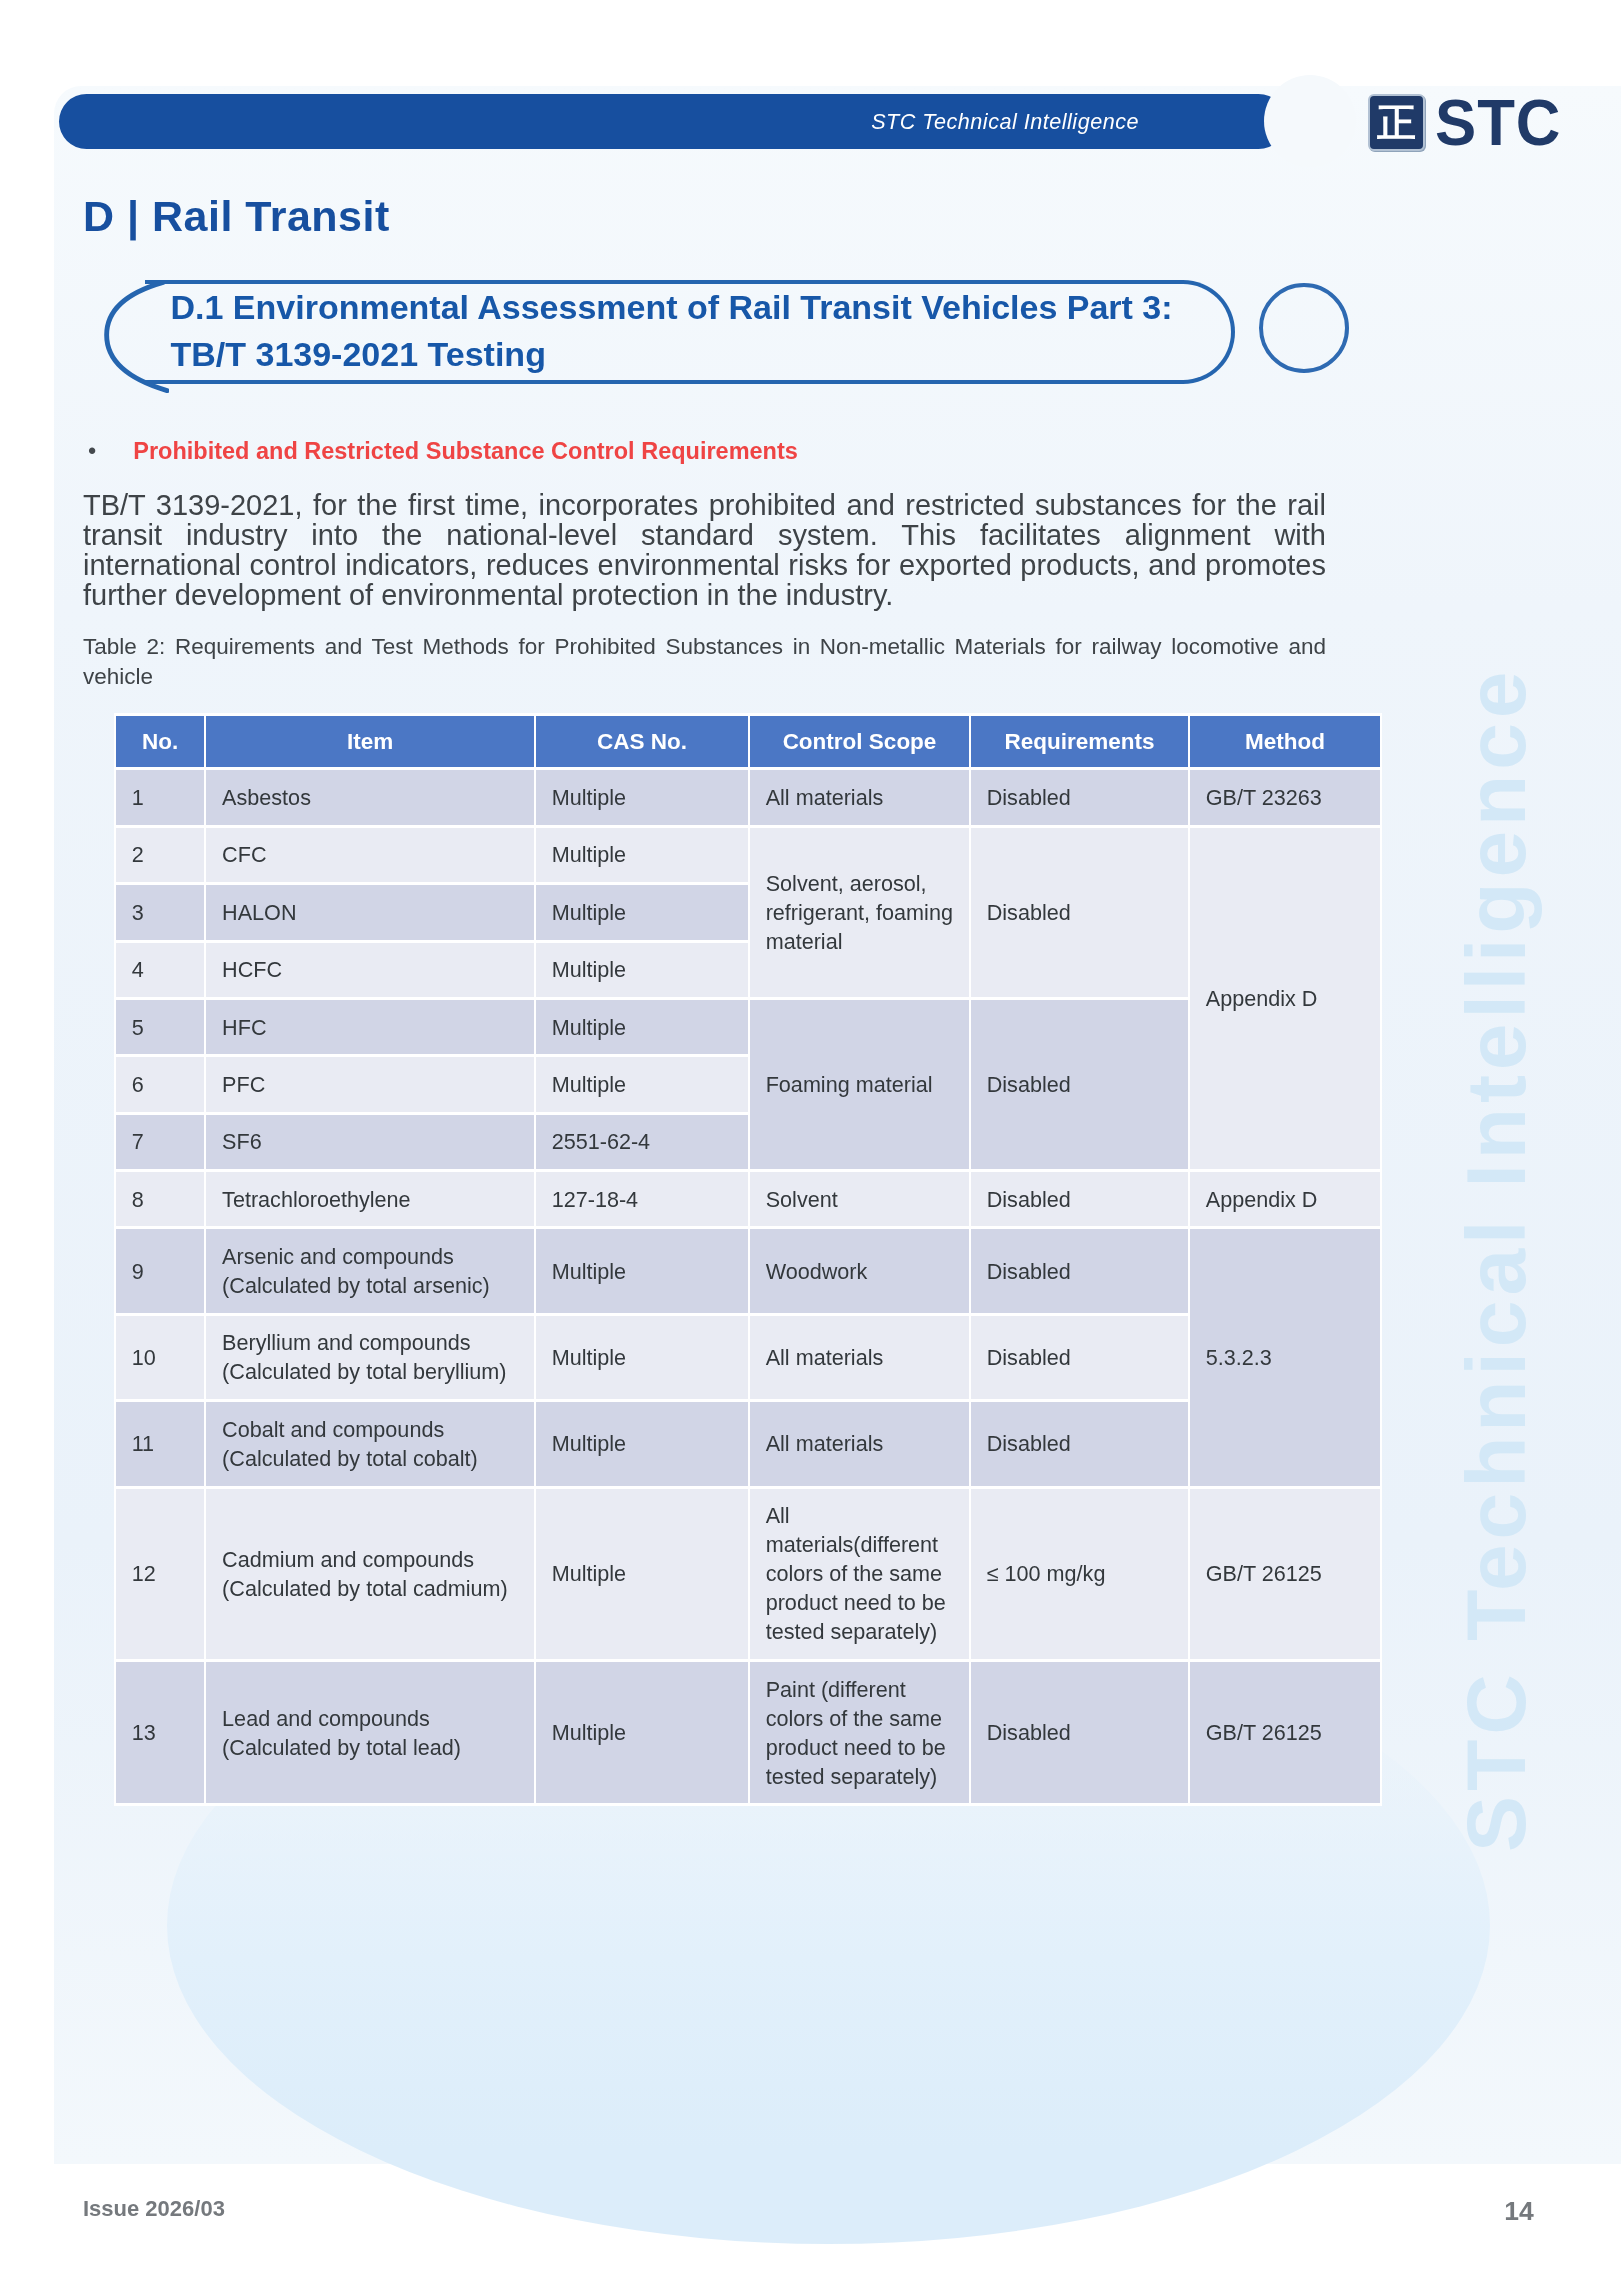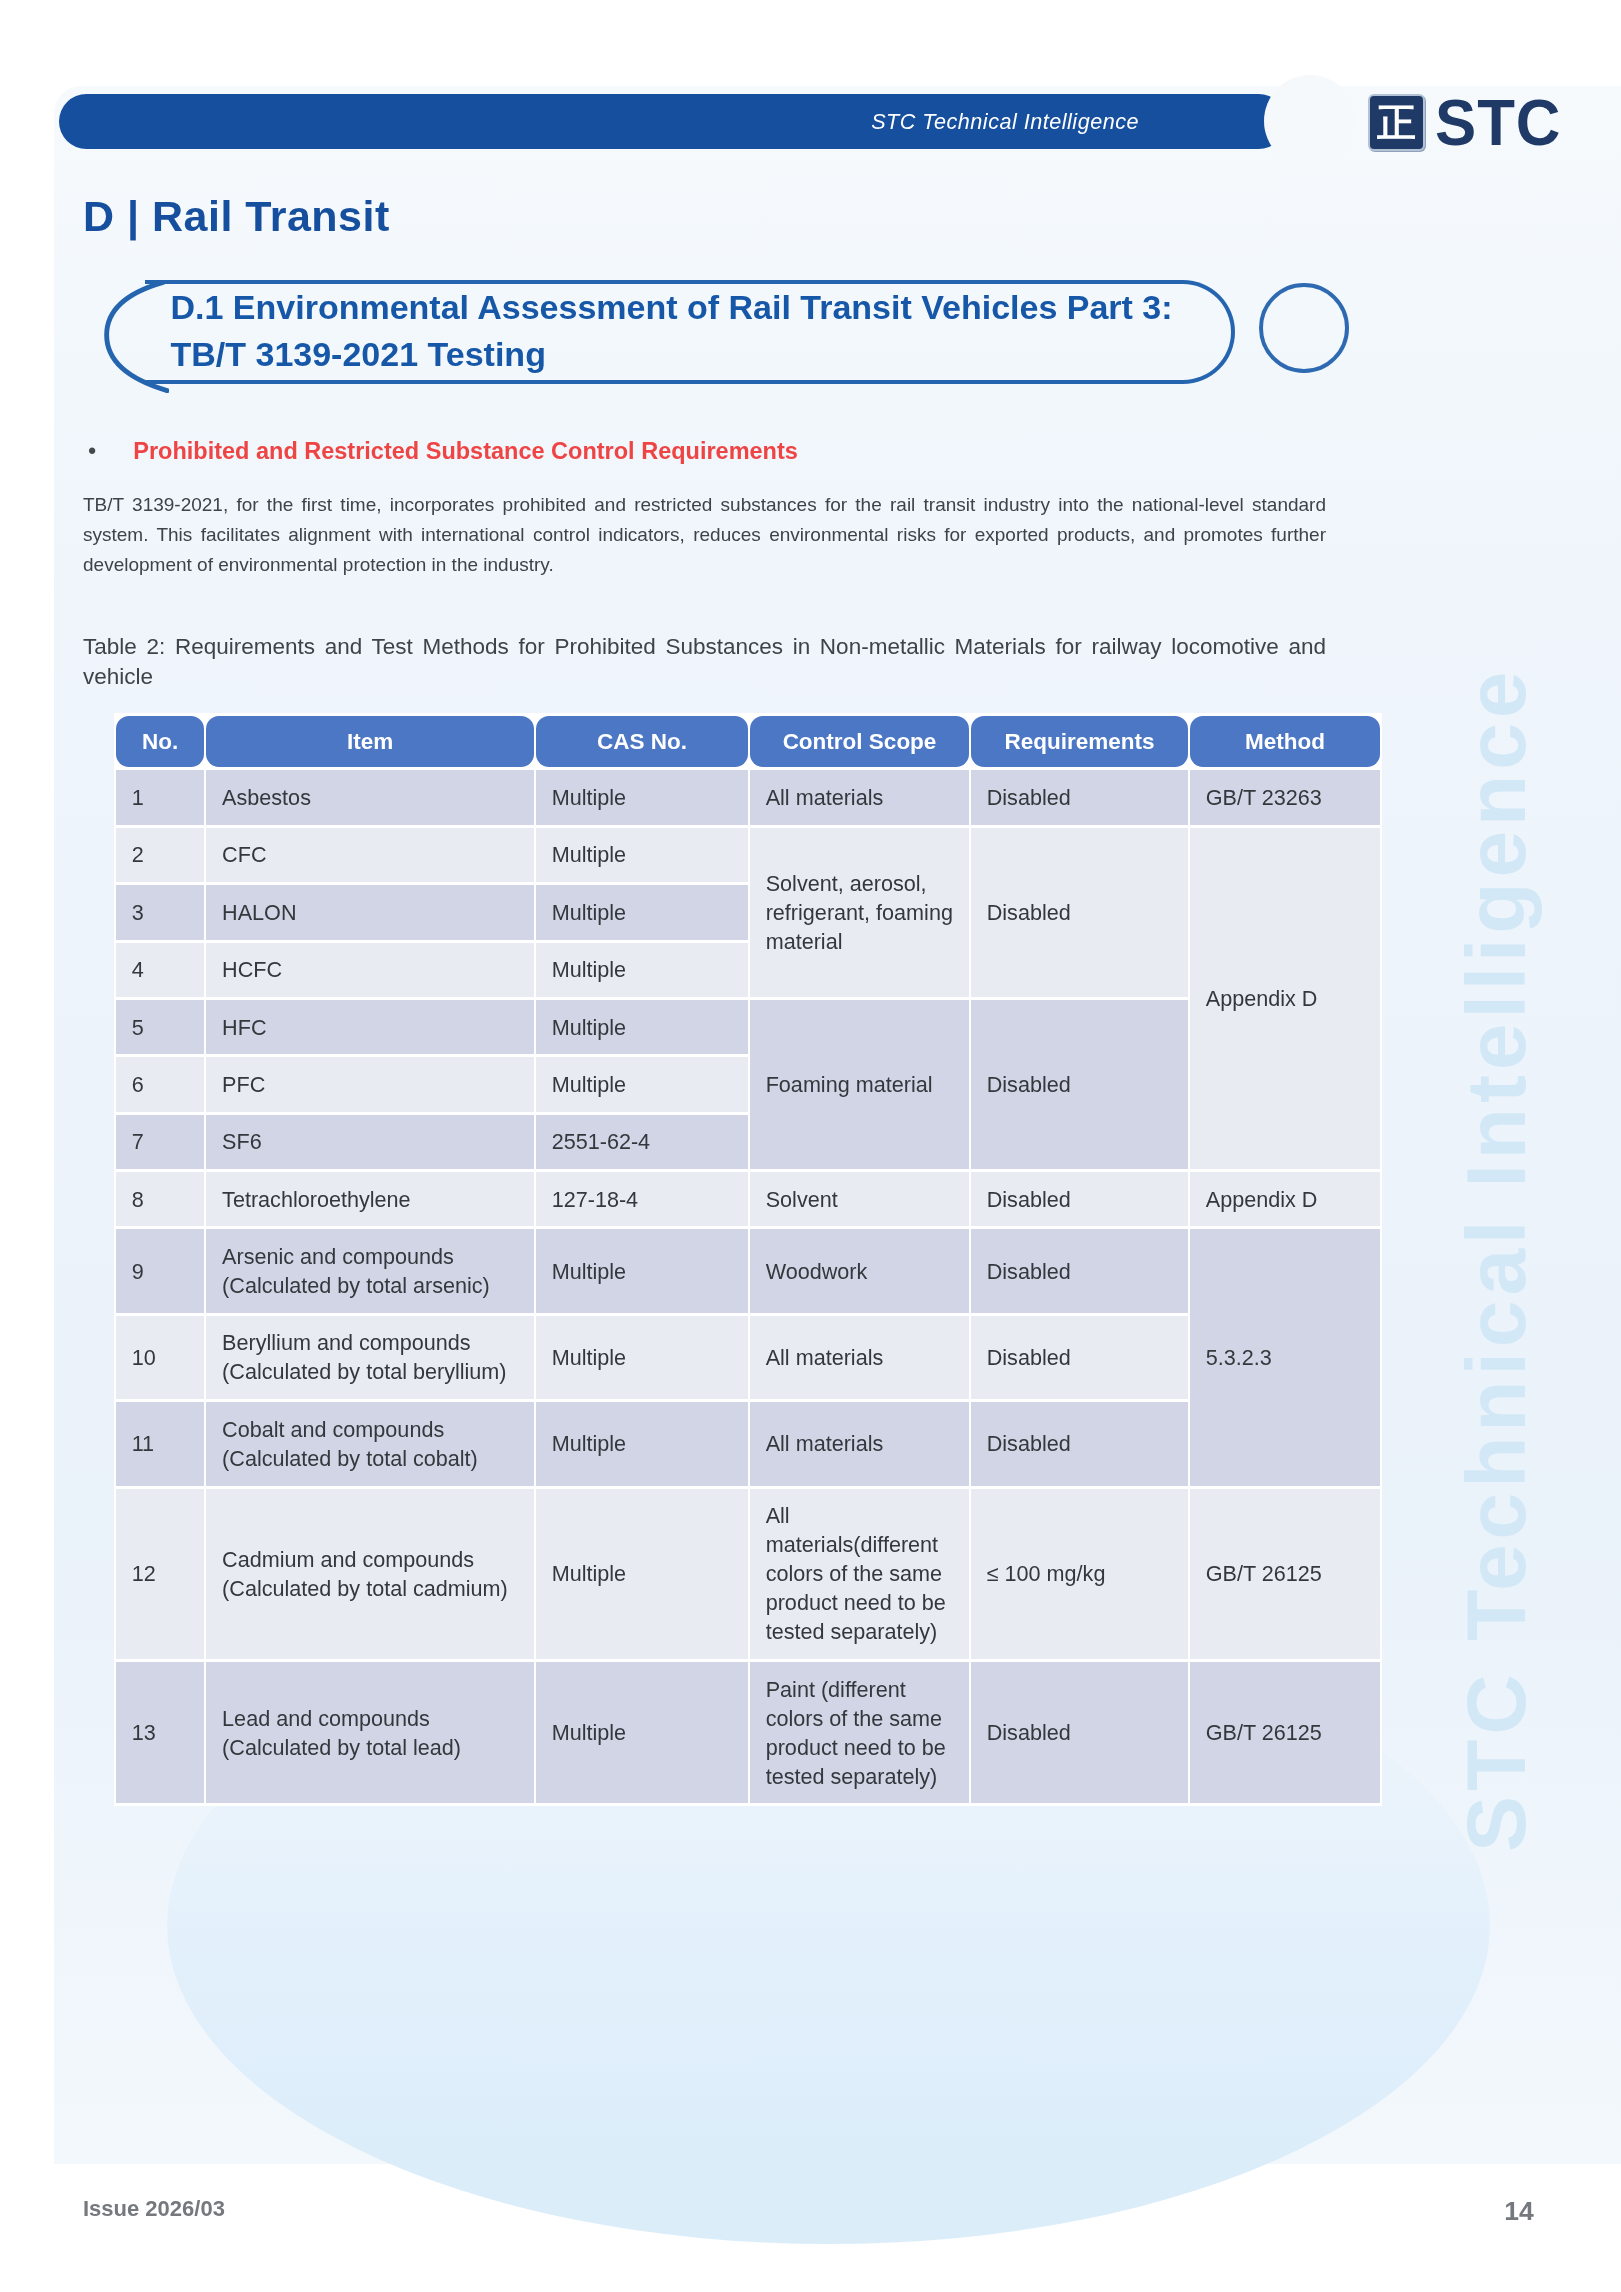--- a/index.html
+++ b/index.html
@@ -71,35 +71,35 @@
     position:absolute;left:1259px;top:283px;width:90px;height:90px;border-radius:50%;
     border:4.9px solid #2e6ab2;box-sizing:border-box;
   }
   
   .bullet-row{position:absolute;left:88px;top:438px;display:flex;align-items:baseline;}
   .bullet-dot{color:#44494e;font-size:23.5px;margin-right:37px;}
   .bullet-label{color:#ef4444;font-size:23.5px;font-weight:bold;}
   
   .intro-paragraph{
     position:absolute;left:83px;top:490px;width:1243px;
-    color:#3e4347;font-size:19px;line-height:30px;text-align:justify;
+    color:#3e4347;font-size:29px;line-height:30px;text-align:justify;
   }
   .table-caption{
     position:absolute;left:83px;top:632px;width:1243px;
     color:#3e4347;font-size:22.5px;line-height:30px;text-align:justify;
   }
   
   .tbl-wrap{position:absolute;left:114px;top:713px;}
   table.subst{
     border-collapse:separate;border-spacing:2.9px 3.9px;background:#ffffff;
     table-layout:fixed;width:1268px;
   }
   table.subst th{
     background:#4b77c5;color:#ffffff;font-size:22.5px;font-weight:bold;
-    text-align:center;padding:12.7px 5.9px;border-radius:13px;
+    text-align:center;padding:12.7px 5.9px;
   }
   table.subst td{
     font-size:21.6px;color:#33383c;line-height:29px;
     padding:12.7px 15.7px;vertical-align:middle;text-align:left;
     overflow-wrap:anywhere;
   }
   td.shade-d{background:#d1d5e6;}
   td.shade-l{background:#e9ebf3;}
   td.c-center{text-align:center;padding-left:3.9px;padding-right:3.9px;}
   td.tall{padding-top:23.5px;padding-bottom:23.5px;}

